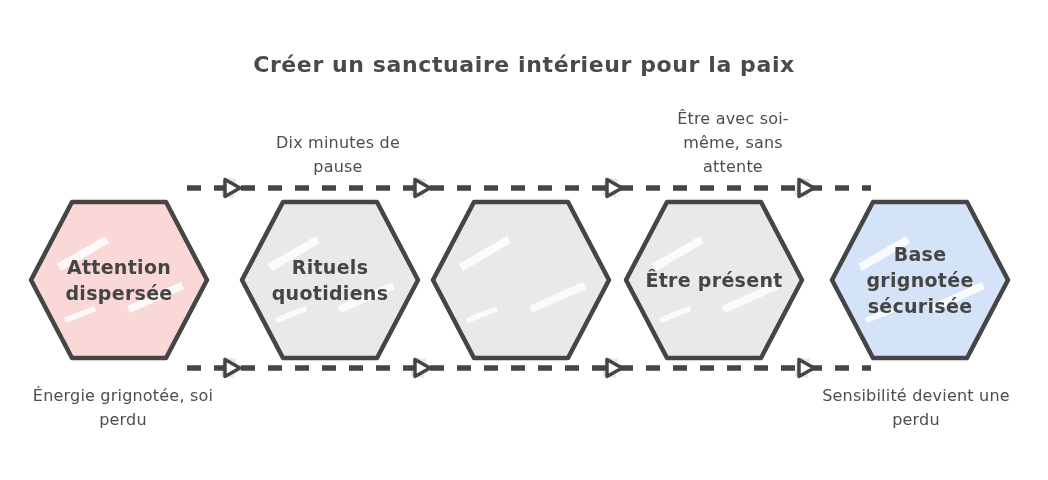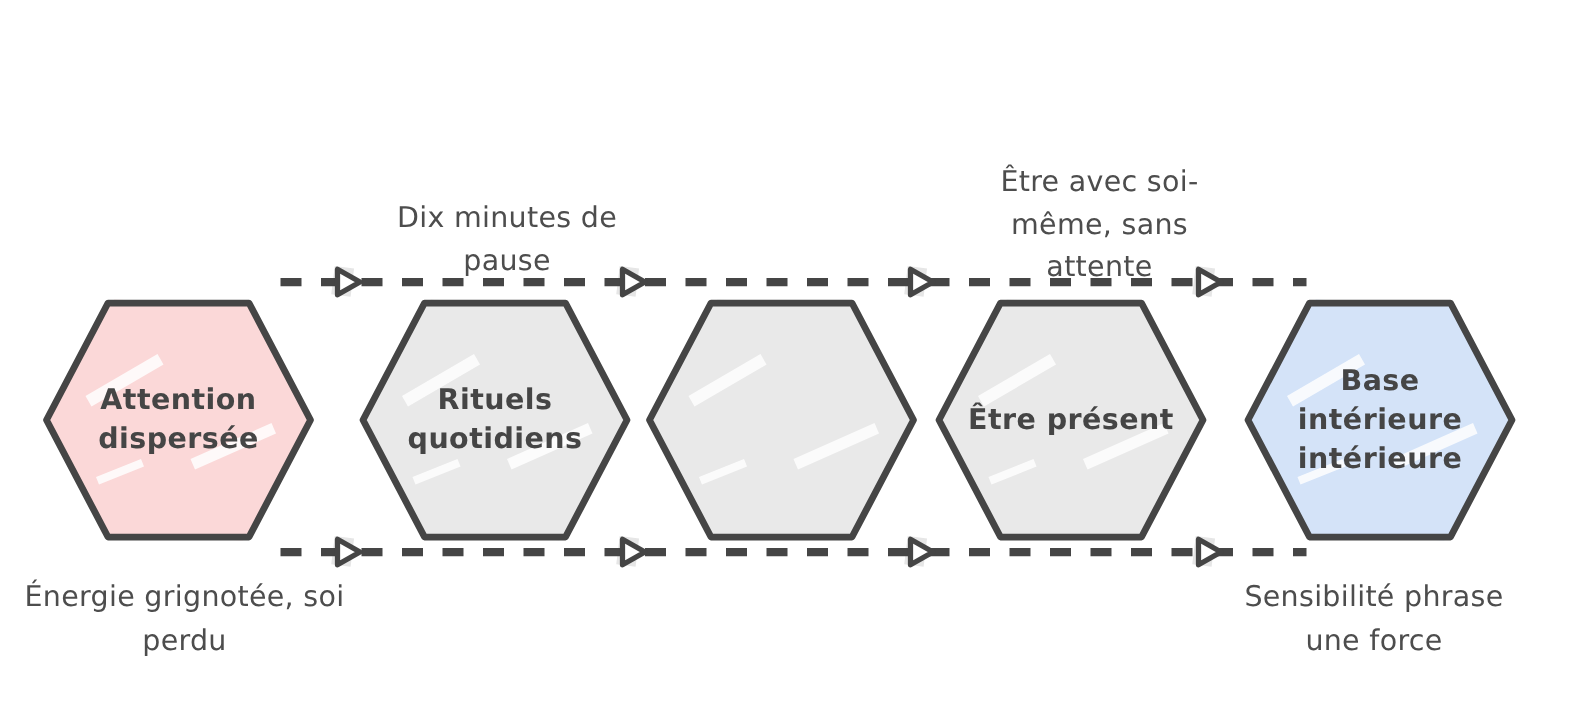--- a/index.html
+++ b/index.html
@@ -39,37 +39,38 @@
     font-size: 19px;
     font-weight: bold;
     line-height: 1.38;
     letter-spacing: 0.3px;
     color: #454545;
   }
   .annotation {
     position: absolute;
     transform: translateX(-50%);
     text-align: center;
-    font-size: 19px;
+    font-size: 16px;
     font-weight: normal;
     line-height: 1.5;
     letter-spacing: 0.2px;
     color: #4d4d4d;
   }
   .ann-top-1 { left: 338px; top: 131px; width: 175px; }
   .ann-top-2 { left: 522px; top: 131px; width: 185px; }
   .ann-top-3 { left: 733px; top: 107px; width: 140px; }
   .ann-bottom-left  { left: 123px; top: 384px; width: 215px; }
   .ann-bottom-right { left: 916px; top: 384px; width: 215px; }
 </style>
 </head>
 <body>
 
 <div class="canvas">
 
+  <div class="title">Créer un sanctuaire intérieur pour la paix</div>
 
   <svg class="diagram-svg" width="1048" height="480" viewBox="0 0 1048 480">
     <defs>
       <g id="streaks" fill="#ffffff" opacity="0.85">
         <polygon points="-62,-16 -14,-44 -10,-37 -58,-9"></polygon>
         <polygon points="8,26 62,2 65,9 11,33"></polygon>
         <polygon points="-55,38 -25,26 -23,31 -53,43"></polygon>
       </g>
     </defs>
 
@@ -128,20 +129,20 @@
     <g>
       <polygon points="832,280 873,202 967,202 1008,280 967,358 873,358" opacity="0.55" transform="rotate(3 920 280)" fill="#d4e3f8"></polygon>
       <polygon points="832,280 873,202 967,202 1008,280 967,358 873,358" stroke="#454545" stroke-width="4.5" stroke-linejoin="round" fill="#d4e3f8"></polygon>
       <use href="#streaks" transform="translate(920 280)"></use>
     </g>
   </svg>
 
   <div class="hex-label" style="left:119px; top:280px;">Attention dispersée</div>
   <div class="hex-label" style="left:330px; top:280px;">Rituels quotidiens</div>
   <div class="hex-label" style="left:714px; top:280px;">Être présent</div>
-  <div class="hex-label" style="left:920px; top:280px; width:142px;">Base intérieure intérieure</div>
+  <div class="hex-label" style="left:920px; top:280px; width:142px;">Base grignotée sécurisée</div>
 
   <div class="annotation ann-top-1">Dix minutes de pause</div>
   <div class="annotation ann-top-3">Être avec soi-même, sans attente</div>
   <div class="annotation ann-bottom-left">Énergie grignotée, soi perdu</div>
-  <div class="annotation ann-bottom-right">Sensibilité phrase une force</div>
+  <div class="annotation ann-bottom-right">Sensibilité devient une perdu</div>
 
 </div>
 
 </body></html>

